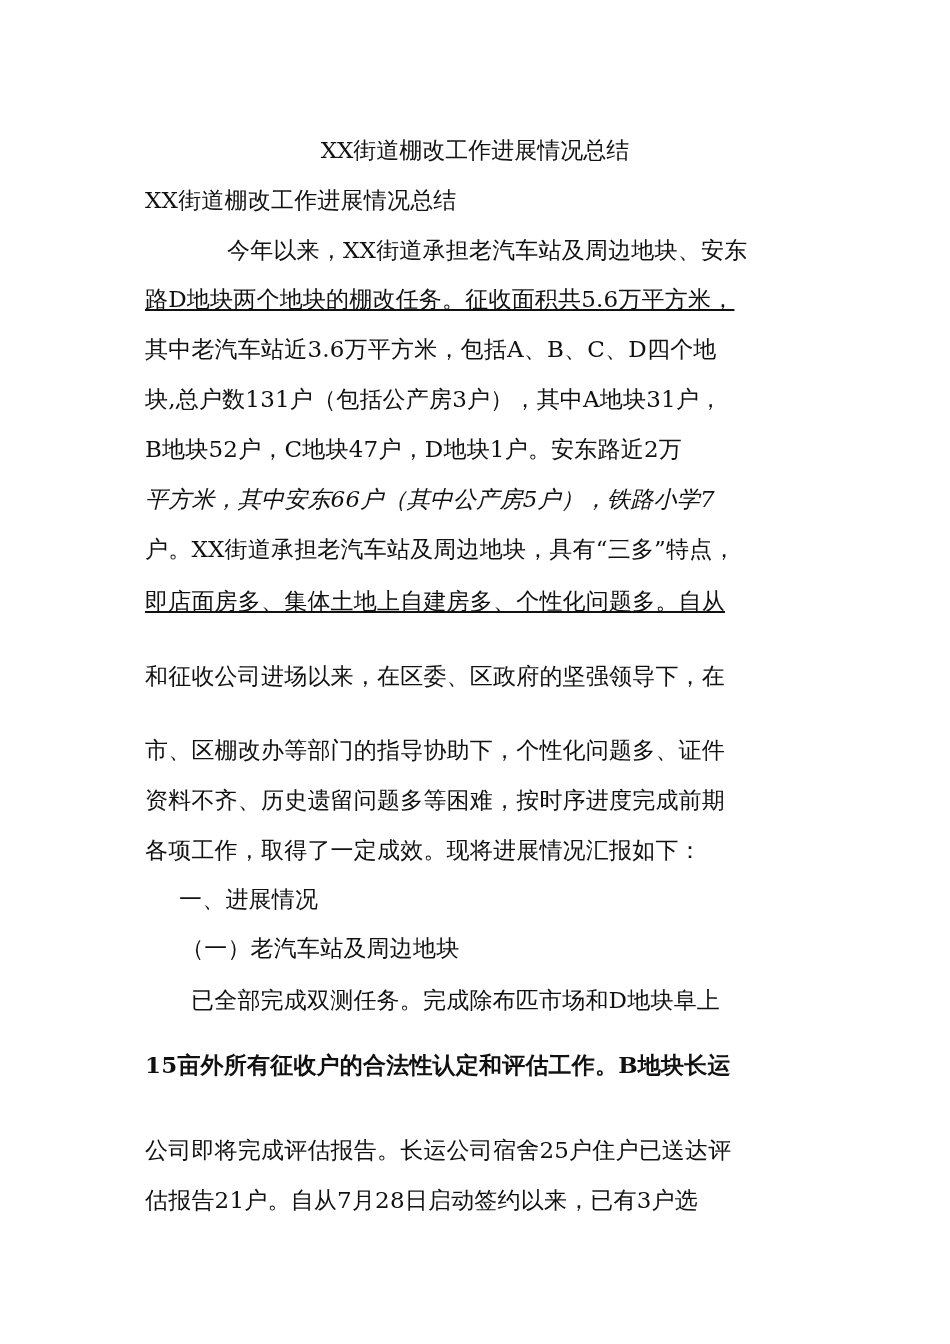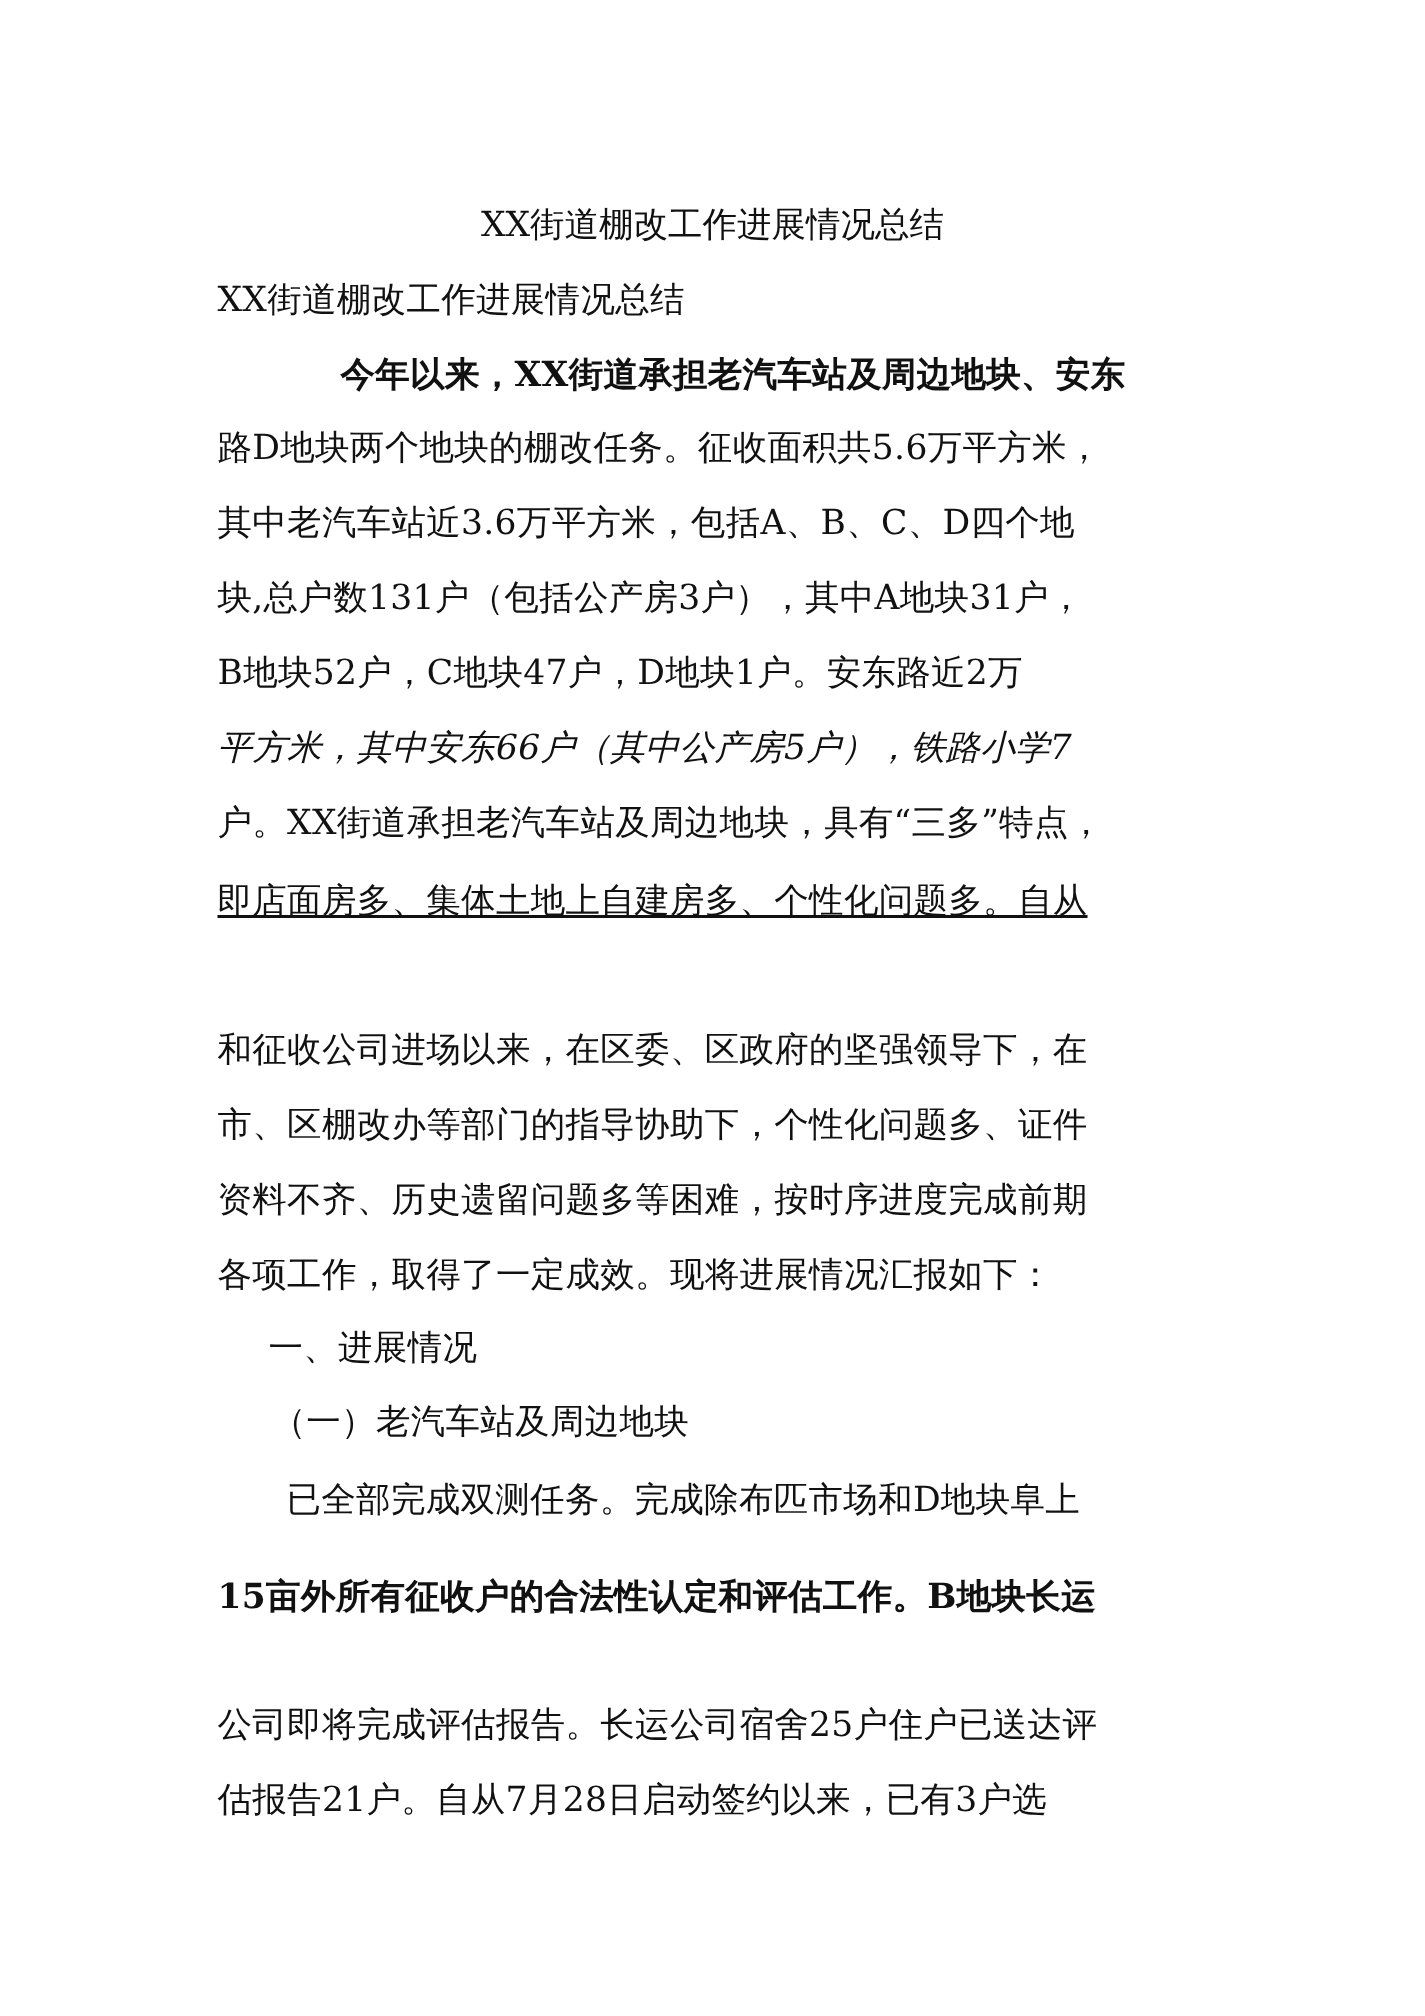--- a/index.html
+++ b/index.html
@@ -41,29 +41,29 @@
       letter-spacing: 0.2px;
     }
   </style>
 </head>
 <body>
 
 <div class="page">
   <div class="title">XX街道棚改工作进展情况总结</div>
   <div class="line" style="top:182px;">XX街道棚改工作进展情况总结</div>
 
-  <div class="line" style="top:232px; left:227px;font-weight:bold;">今年以来，XX街道承担老汽车站及周边地块、安东</div>
-  <div class="line" style="top:281px;">路D地块两个地块的棚改任务。征收面积共5.6万平方米，</div>
+  <div class="line" style="top:232px; left:227px;">今年以来，XX街道承担老汽车站及周边地块、安东</div>
+  <div class="line" style="top:281px;text-decoration:underline;">路D地块两个地块的棚改任务。征收面积共5.6万平方米，</div>
   <div class="line" style="top:331px;">其中老汽车站近3.6万平方米，包括A、B、C、D四个地</div>
   <div class="line" style="top:381px;">块,总户数131户（包括公产房3户），其中A地块31户，</div>
   <div class="line" style="top:431px;">B地块52户，C地块47户，D地块1户。安东路近2万</div>
   <div class="line" style="top:481px;font-style:italic;">平方米，其中安东66户（其中公产房5户），铁路小学7</div>
   <div class="line" style="top:531px;">户。XX街道承担老汽车站及周边地块，具有“三多”特点，</div>
   <div class="line" style="top:583px;text-decoration:underline;">即店面房多、集体土地上自建房多、个性化问题多。自从</div>
-  <div class="line" style="top:682px;">和征收公司进场以来，在区委、区政府的坚强领导下，在</div>
+  <div class="line" style="top:658px;">和征收公司进场以来，在区委、区政府的坚强领导下，在</div>
   <div class="line" style="top:732px;">市、区棚改办等部门的指导协助下，个性化问题多、证件</div>
   <div class="line" style="top:782px;">资料不齐、历史遗留问题多等困难，按时序进度完成前期</div>
   <div class="line" style="top:832px;">各项工作，取得了一定成效。现将进展情况汇报如下：</div>
   <div class="line" style="top:881px; left:179px;">一、进展情况</div>
   <div class="line" style="top:930px; left:181px;">（一）老汽车站及周边地块</div>
   <div class="line" style="top:982px; left:191px;">已全部完成双测任务。完成除布匹市场和D地块阜上</div>
   <div class="line" style="top:1047px;font-weight:bold;">15亩外所有征收户的合法性认定和评估工作。B地块长运</div>
   <div class="line" style="top:1132px;">公司即将完成评估报告。长运公司宿舍25户住户已送达评</div>
   <div class="line" style="top:1182px;">估报告21户。自从7月28日启动签约以来，已有3户选</div>
 </div>

